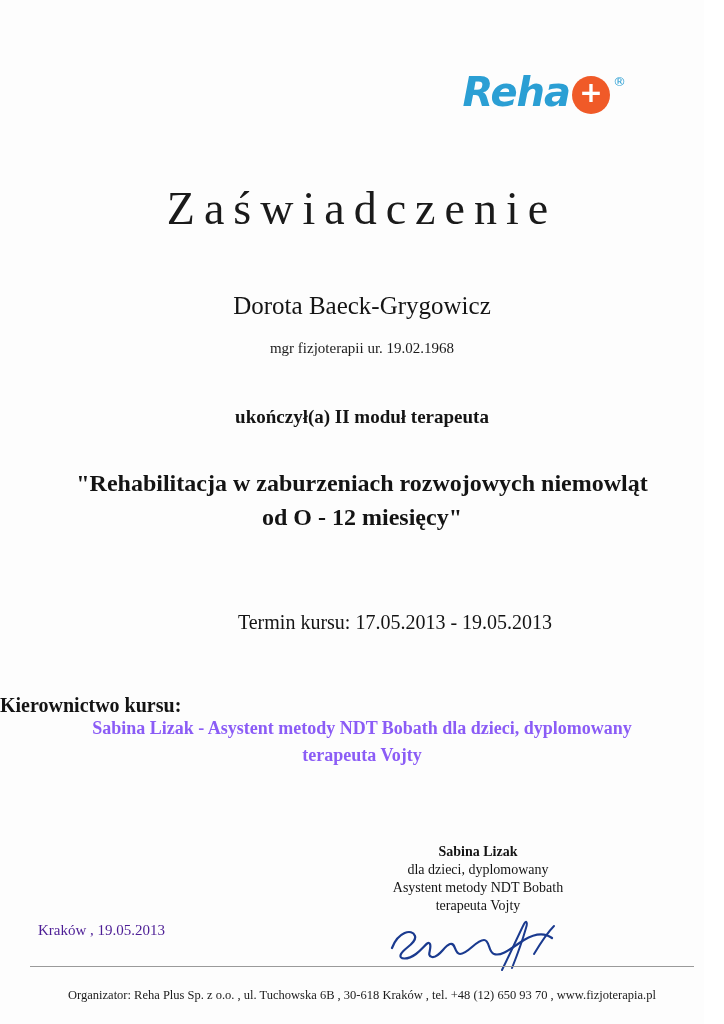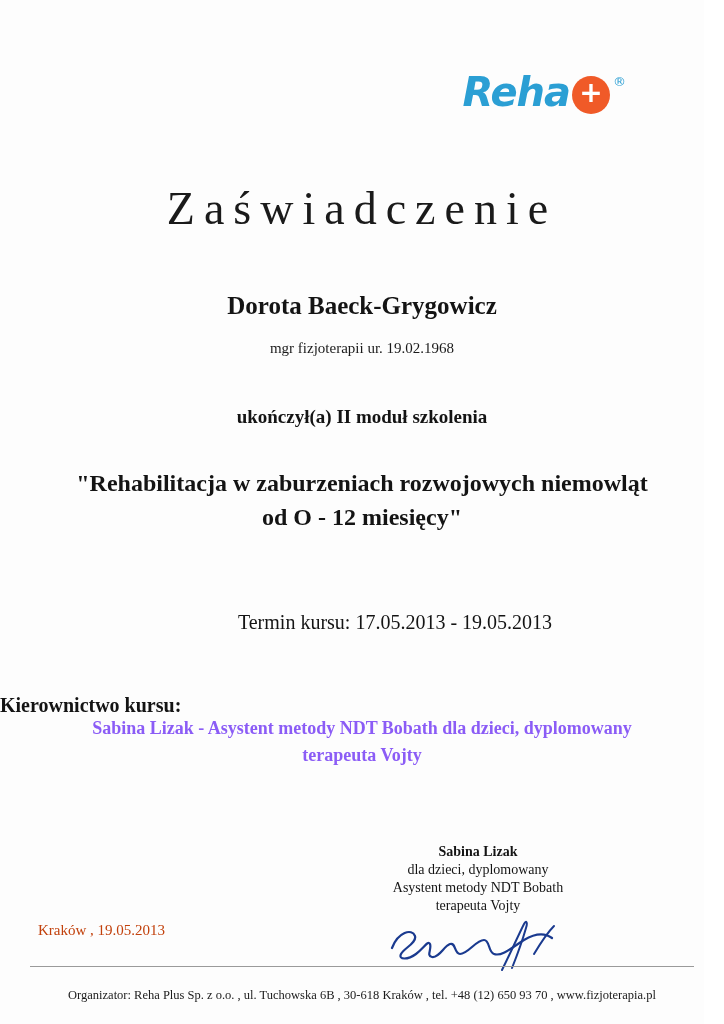--- a/index.html
+++ b/index.html
@@ -84,21 +84,21 @@
   }
 
   
   .recipient {
     position: absolute;
     top: 292px;
     left: 0;
     width: 724px;
     text-align: center;
     font-size: 25px;
-    font-weight: bold;
+    font-weight: normal;
     color: #141414;
   }
   .recipient-sub {
     position: absolute;
     top: 340px;
     left: 0;
     width: 724px;
     text-align: center;
     font-size: 15px;
     color: #1a1a1a;
@@ -177,21 +177,21 @@
     right: 120px;
     width: 200px;
     height: 70px;
   }
 
   .place-date {
     position: absolute;
     top: 922px;
     left: 38px;
     font-size: 15px;
-    color: #c2410c;
+    color: #4c1d95;
   }
 
   
   .footer-rule {
     position: absolute;
     top: 966px;
     left: 30px;
     width: 664px;
     height: 1px;
     background: #9a9a9a;
@@ -217,21 +217,21 @@
       <span class="logo-plus">+</span>
     </span>
     <span class="logo-reg">®</span>
   </div>
 
   <div class="cert-title">Zaświadczenie</div>
 
   <div class="recipient">Dorota Baeck-Grygowicz</div>
   <div class="recipient-sub">mgr fizjoterapii ur. 19.02.1968</div>
 
-  <div class="completed">ukończył(a) II moduł szkolenia</div>
+  <div class="completed">ukończył(a) II moduł terapeuta</div>
 
   <div class="course-title">
     <div>"Rehabilitacja w zaburzeniach rozwojowych niemowląt</div>
     <div>od O - 12 miesięcy"</div>
   </div>
 
   <div class="course-dates">Termin kursu: 17.05.2013 - 19.05.2013</div>
 
   <div class="leadership-label">Kierownictwo kursu:</div>
   <div class="leadership-name">

